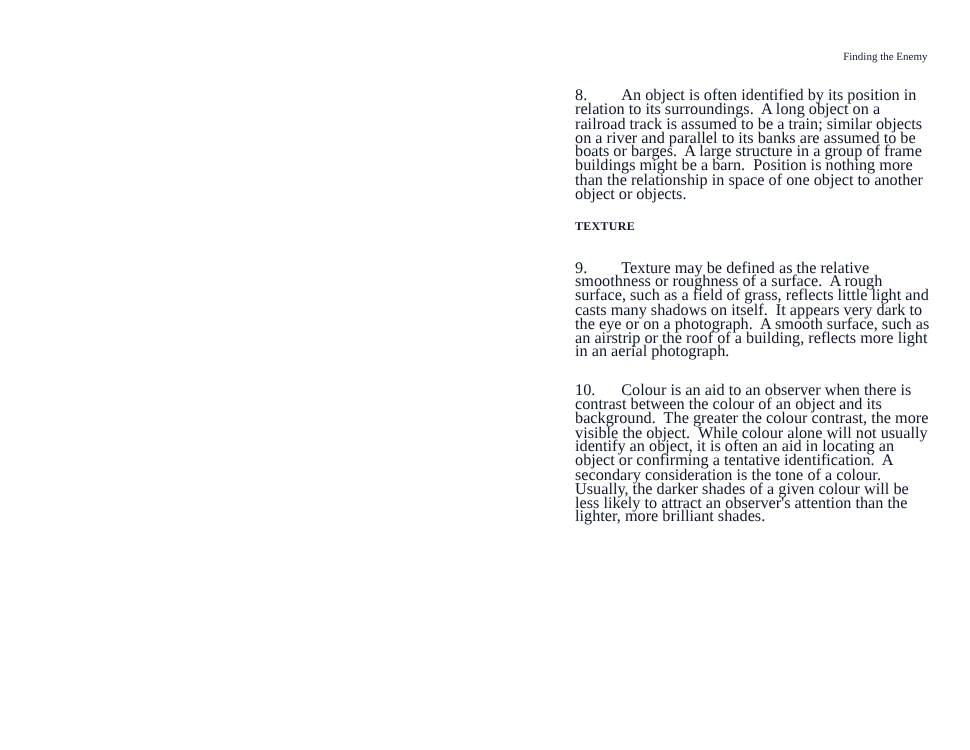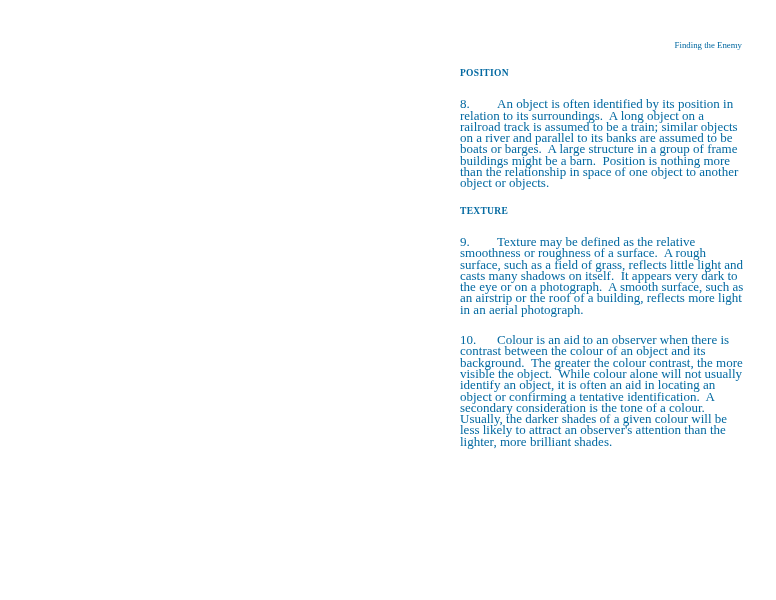--- a/index.html
+++ b/index.html
@@ -7,21 +7,21 @@
     margin: 0;
     padding: 0;
     background: #ffffff;
   }
   .sheet {
     position: relative;
     width: 776px;
     height: 516px;
     background: #ffffff;
     font-family: "Liberation Serif", serif;
-    color: #0369a1;
+    color: #0f172a;
     overflow: hidden;
   }
   .content {
     position: absolute;
     left: 460px;
     top: 40px;
     width: 284px;
   }
   .running-header {
     text-align: right;
@@ -67,21 +67,20 @@
 </style>
 </head>
 <body>
 
 <div class="sheet">
   <div class="content">
 
     <div class="running-header">Finding the Enemy</div>
 
     <div class="doc-section">
-      <h2 class="section-heading">POSITION</h2>
       <p class="para"><span class="para-num">8.</span><span class="para-text">An object is often identified by its position in relation to its surroundings.  A long object on a railroad track is assumed to be a train; similar objects on a river and parallel to its banks are assumed to be boats or barges.  A large structure in a group of frame buildings might be a barn.  Position is nothing more than the relationship in space of one object to another object or objects.</span></p>
     </div>
 
     <div class="doc-section">
       <h2 class="section-heading">TEXTURE</h2>
       <p class="para"><span class="para-num">9.</span><span class="para-text">Texture may be defined as the relative smoothness or roughness of a surface.  A rough surface, such as a field of grass, reflects little light and casts many shadows on itself.  It appears very dark to the eye or on a photograph.  A smooth surface, such as an airstrip or the roof of a building, reflects more light in an aerial photograph.</span></p>
     </div>
 
     <div class="doc-section">
       <p class="para"><span class="para-num">10.</span><span class="para-text">Colour is an aid to an observer when there is contrast between the colour of an object and its background.  The greater the colour contrast, the more visible the object.  While colour alone will not usually identify an object, it is often an aid in locating an object or confirming a tentative identification.  A secondary consideration is the tone of a colour.  Usually, the darker shades of a given colour will be less likely to attract an observer's attention than the lighter, more brilliant shades.</span></p>

